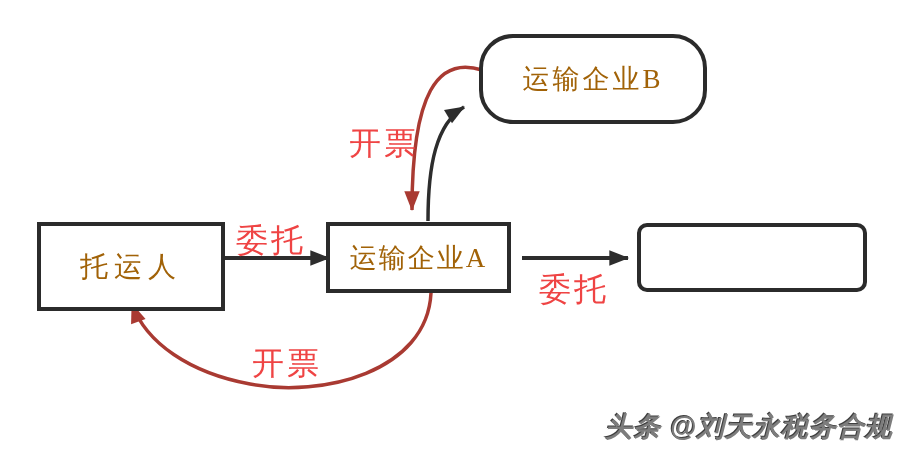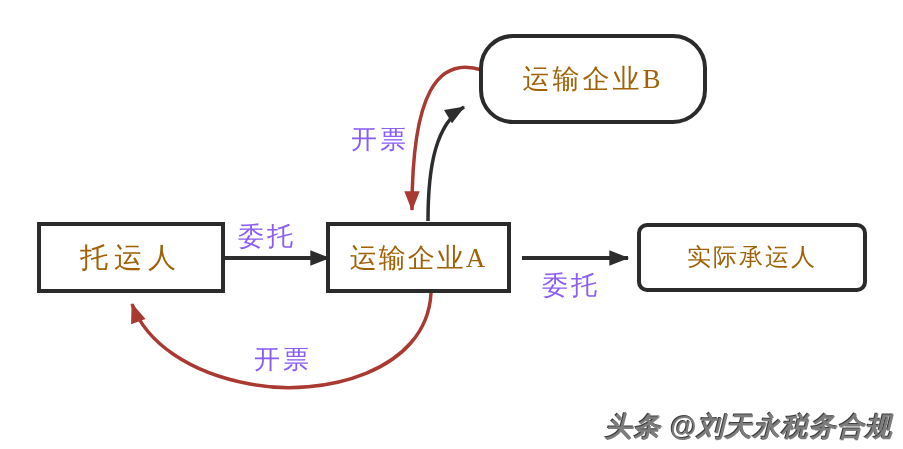--- a/index.html
+++ b/index.html
@@ -28,21 +28,21 @@
     align-items: center;
     justify-content: center;
     background: #ffffff;
     border: 4px solid #2b2b2b;
     color: #a16207;
     text-align: center;
     box-sizing: border-box;
   }
   .node-shipper {
     left: 37px; top: 222px;
-    width: 188px; height: 71px;
+    width: 188px; height: 89px;
     font-size: 28px;
     letter-spacing: 6px;
   }
   .node-company-a {
     left: 326px; top: 222px;
     width: 185px; height: 71px;
     font-size: 27px;
     letter-spacing: 2px;
   }
   .node-company-b {
@@ -56,24 +56,23 @@
     left: 637px; top: 223px;
     width: 230px; height: 69px;
     border-radius: 10px;
     font-size: 24px;
     line-height: 1.3;
     letter-spacing: 2px;
     flex-direction: column;
   }
   .edge-label {
     position: absolute;
-    color: #8b5cf6;
-    font-size: 26px;
+    color: #ef4444;
+    font-size: 32px;
     letter-spacing: 3px;
-    text-align: center;
     white-space: nowrap;
   }
   .lbl-entrust-left   { left: 236px; top: 219px; width: 62px; }
   .lbl-entrust-right  { left: 539px; top: 268px; width: 64px; }
   .lbl-invoice-top    { left: 349px; top: 122px; width: 62px; }
   .lbl-invoice-fee    { left: 437px; top: 149px; width: 86px; }
   .lbl-invoice-bottom { left: 252px; top: 342px; width: 62px; }
   .watermark {
     position: absolute;
     right: 10px;
@@ -119,21 +118,20 @@
 
   <div class="node node-company-a">
     <span>运输企业A</span>
   </div>
 
   <div class="node node-company-b">
     <span>运输企业B</span>
   </div>
 
   <div class="node node-actual-carrier">
-    <span>实际承运人</span>
   </div>
 
   <div class="edge-label lbl-entrust-left">委托</div>
 
   <div class="edge-label lbl-entrust-right">委托</div>
 
   <div class="edge-label lbl-invoice-top">开票</div>
 
 
   <div class="edge-label lbl-invoice-bottom">开票</div>

